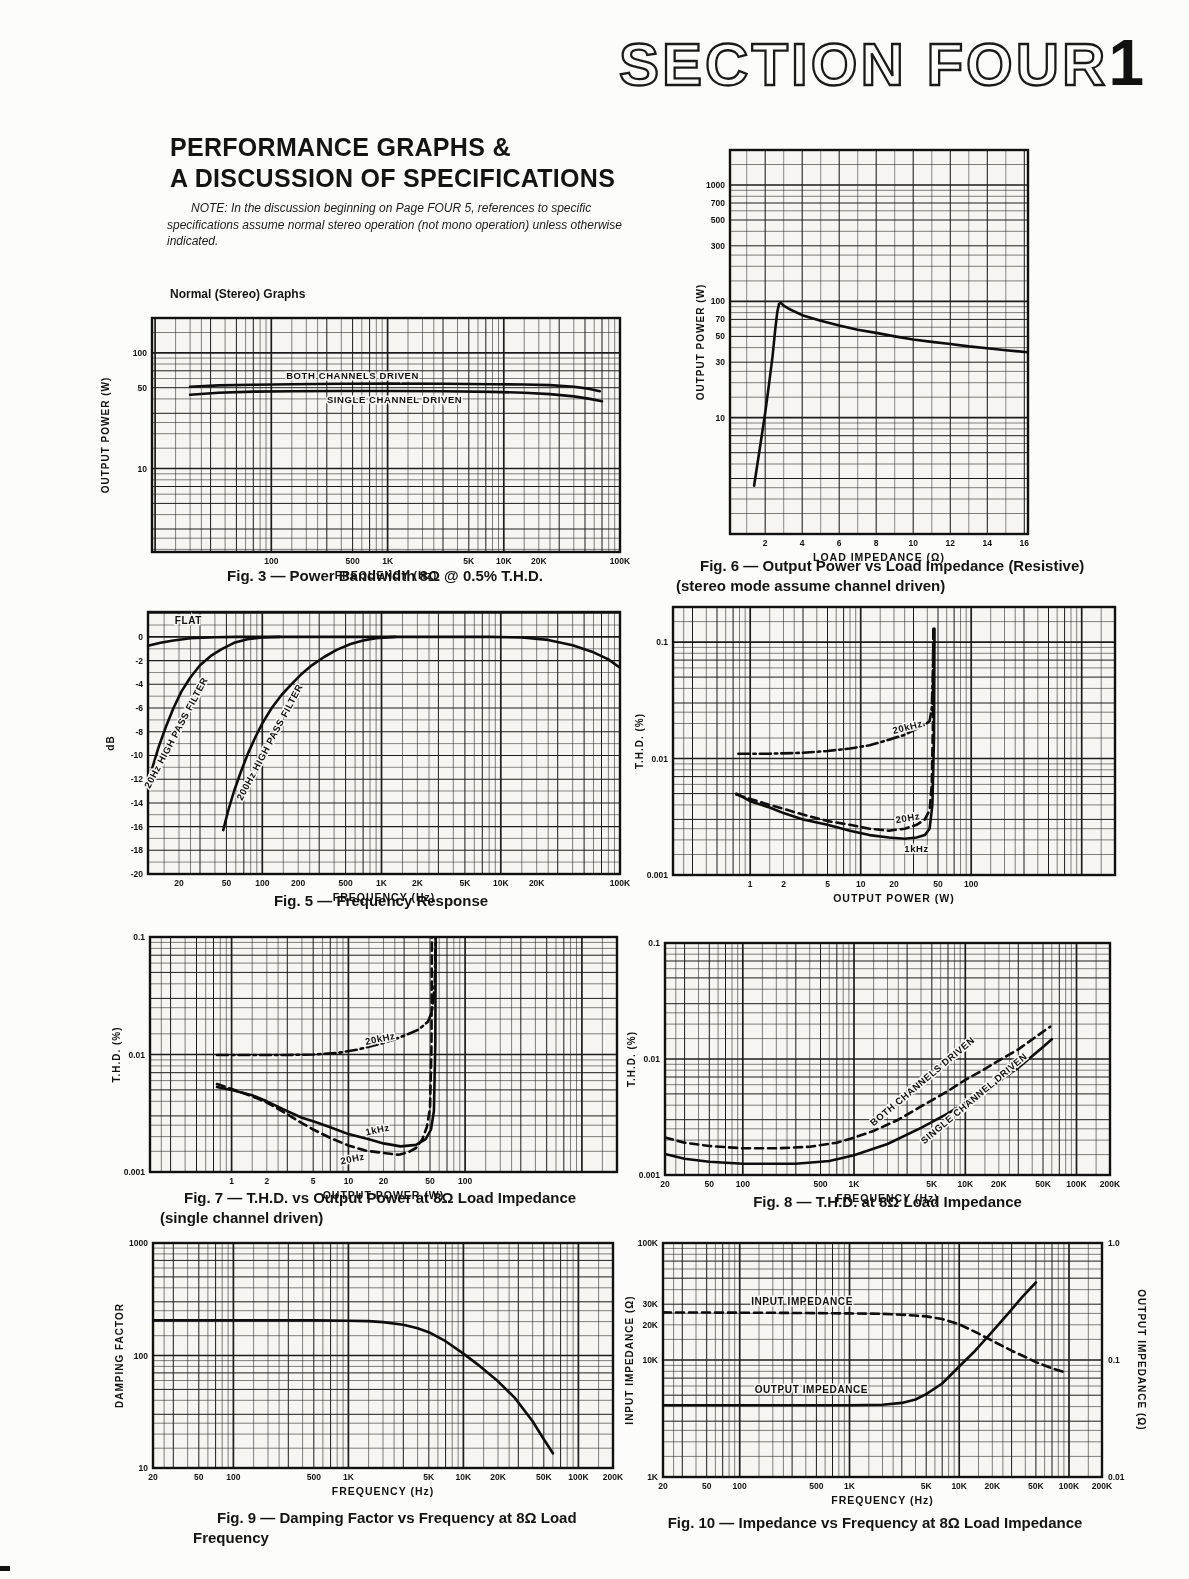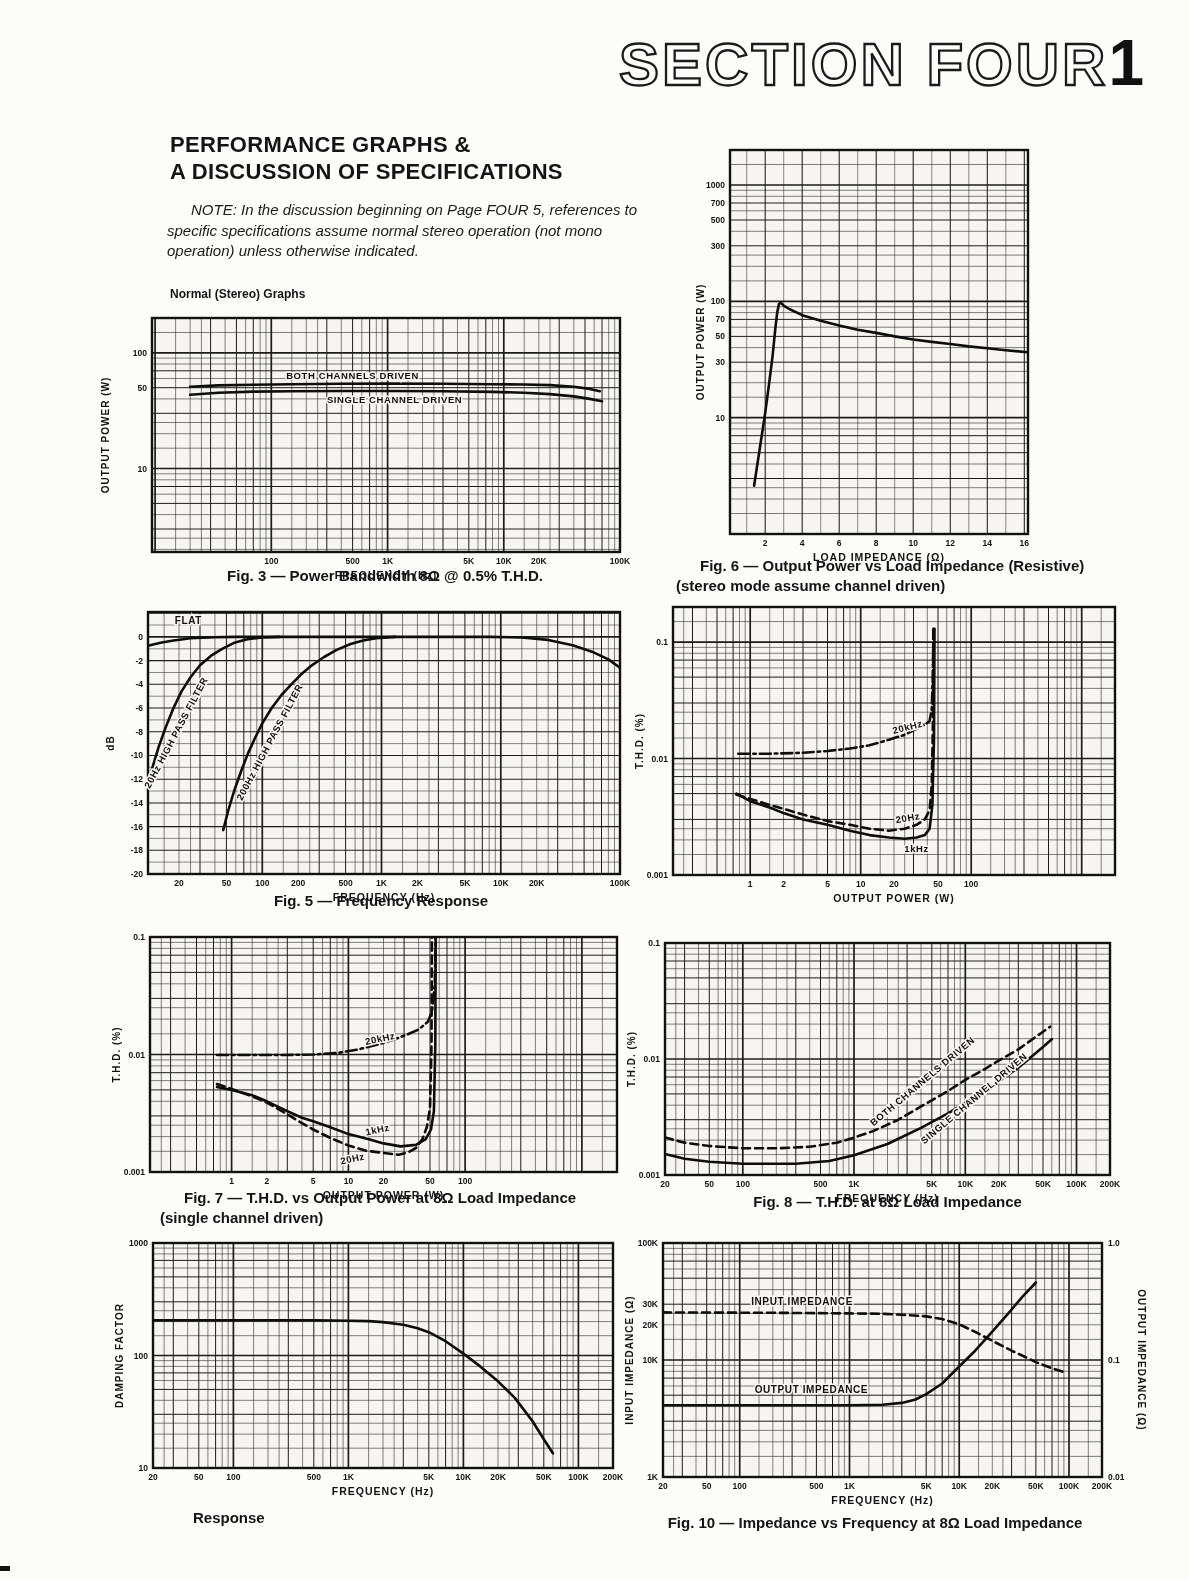--- a/index.html
+++ b/index.html
@@ -3,22 +3,22 @@
 <meta charset="utf-8">
 <style>
   html,body{margin:0;padding:0;}
   body{font-family:"Liberation Sans","DejaVu Sans",sans-serif;background:#e8e8e6;}
   .page{position:relative;width:1189px;height:1579px;background:#fcfcfa;overflow:hidden;margin:0 auto;color:#141414;}
 
   
   .section-title{position:absolute;top:26px;right:42px;font-size:60px;font-weight:700;letter-spacing:3px;white-space:nowrap;}
   .outline-text{color:#fcfcfa;-webkit-text-stroke:2.3px #1a1a1a;}
   .solid-numeral{color:#111;-webkit-text-stroke:0;font-weight:800;font-size:64px;}
-  .main-heading{position:absolute;left:170px;top:132px;font-size:22px;font-weight:700;line-height:1.22;letter-spacing:.3px;}
-  .note-text{position:absolute;left:167px;top:200px;width:484px;font-style:italic;font-size:15px;line-height:1.38;text-indent:24px;color:#1a1a1a;}
+  .main-heading{position:absolute;left:170px;top:132px;font-size:25px;font-weight:700;line-height:1.22;letter-spacing:.3px;}
+  .note-text{position:absolute;left:167px;top:200px;width:484px;font-style:italic;font-size:12px;line-height:1.38;text-indent:24px;color:#1a1a1a;}
   .sub-heading{position:absolute;left:170px;top:287px;font-size:12px;font-weight:700;}
 
   
   .fig{position:absolute;}
   .fig svg{width:100%;height:100%;display:block;}
   #fig3{left:95px;top:312px;width:540px;height:272px;}
   #fig4{left:690px;top:144px;width:350px;height:425px;}
   #fig5{left:100px;top:606px;width:532px;height:302px;}
   #fig6{left:629px;top:600px;width:498px;height:310px;}
   #fig7{left:106px;top:930px;width:523px;height:277px;}
@@ -765,21 +765,22 @@
         <text x="469.4" y="244" text-anchor="middle" font-size="8.5" font-weight="700" fill="#111">100K</text>
         <text x="504.0" y="244" text-anchor="middle" font-size="8.5" font-weight="700" fill="#111">200K</text>
         <text x="39" y="10.0" text-anchor="end" font-size="8.5" font-weight="700" fill="#111">1000</text>
         <text x="39" y="122.5" text-anchor="end" font-size="8.5" font-weight="700" fill="#111">100</text>
         <text x="39" y="235.0" text-anchor="end" font-size="8.5" font-weight="700" fill="#111">10</text>
         <text x="274" y="259" text-anchor="middle" font-size="10.5" font-weight="700" fill="#111" letter-spacing="1">FREQUENCY (Hz)</text>
         <text x="14" y="119.5" text-anchor="middle" font-size="10" font-weight="700" fill="#111" letter-spacing="1" transform="rotate(-90 14 119.5)">DAMPING FACTOR</text>
       </svg>
   </div>
   <div class="caption" id="cap9">
-    <div>Response</div>
+    <div class="l1-indent">Fig. 9 — Damping Factor vs Frequency at 8Ω Load</div>
+    <div>Frequency</div>
   </div>
 
   <div class="fig" id="fig10">
     <svg viewBox="0 0 529 276">
         <rect x="44" y="7" width="439" height="234" fill="#f6f5f1"></rect>
         <line x1="44.0" y1="7" x2="44.0" y2="241" stroke="#1c1c1c" stroke-width="0.55"></line>
         <line x1="54.6" y1="7" x2="54.6" y2="241" stroke="#1c1c1c" stroke-width="0.55"></line>
         <line x1="63.3" y1="7" x2="63.3" y2="241" stroke="#1c1c1c" stroke-width="1"></line>
         <line x1="77.0" y1="7" x2="77.0" y2="241" stroke="#1c1c1c" stroke-width="0.55"></line>
         <line x1="87.7" y1="7" x2="87.7" y2="241" stroke="#1c1c1c" stroke-width="1"></line>

